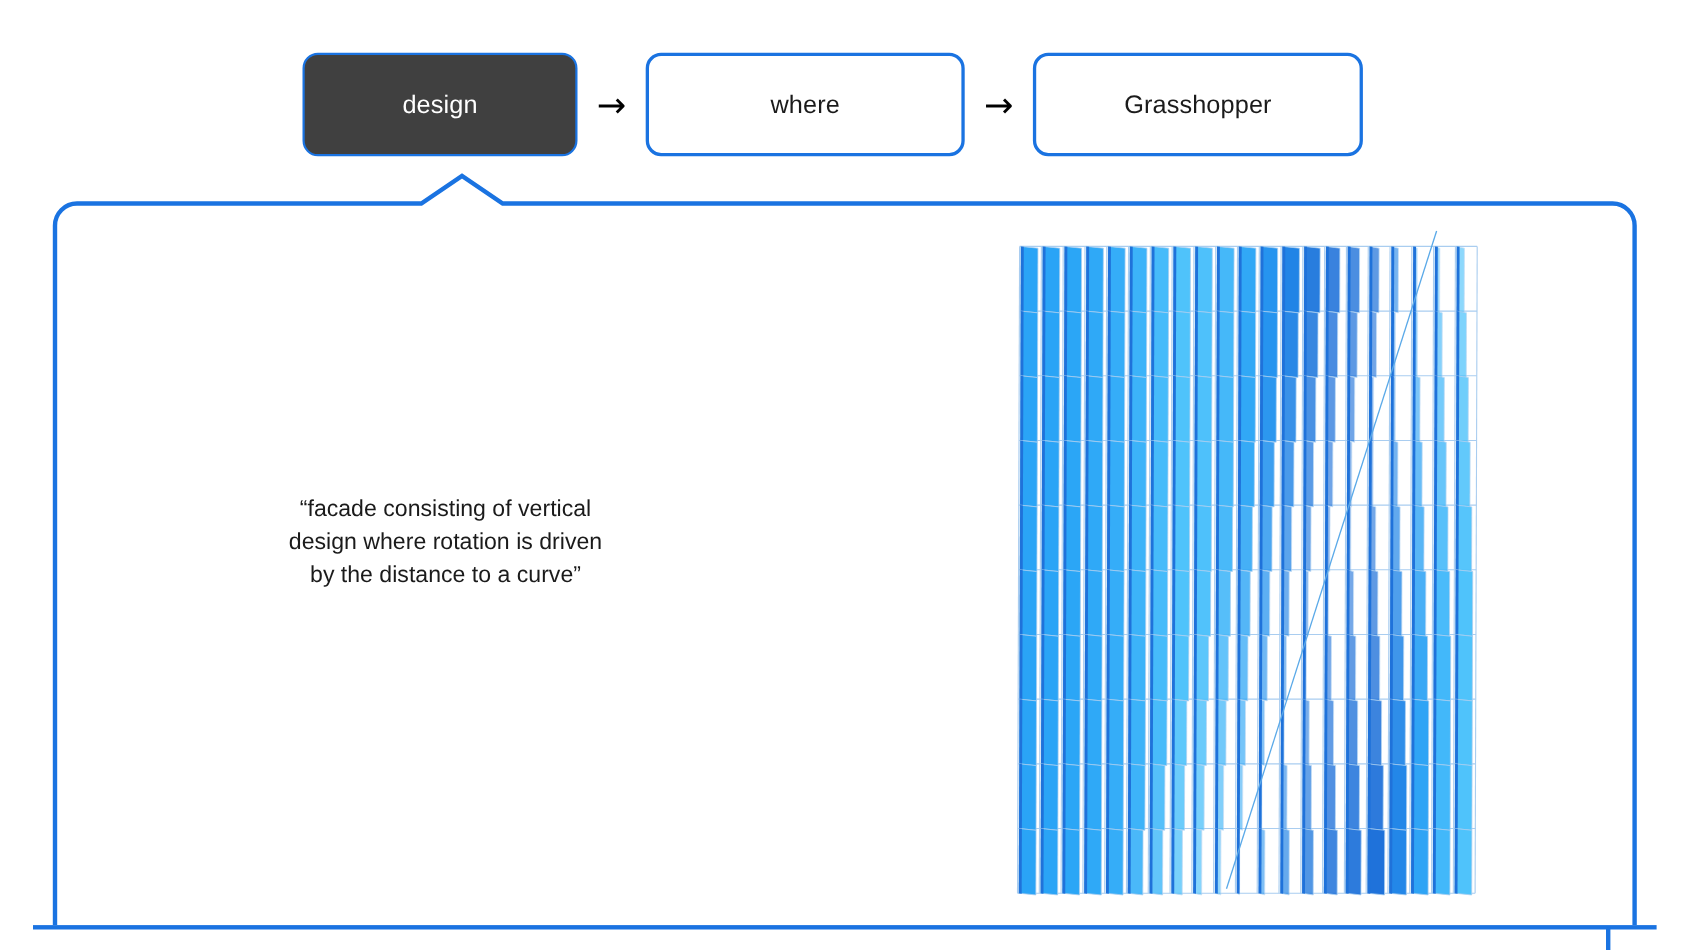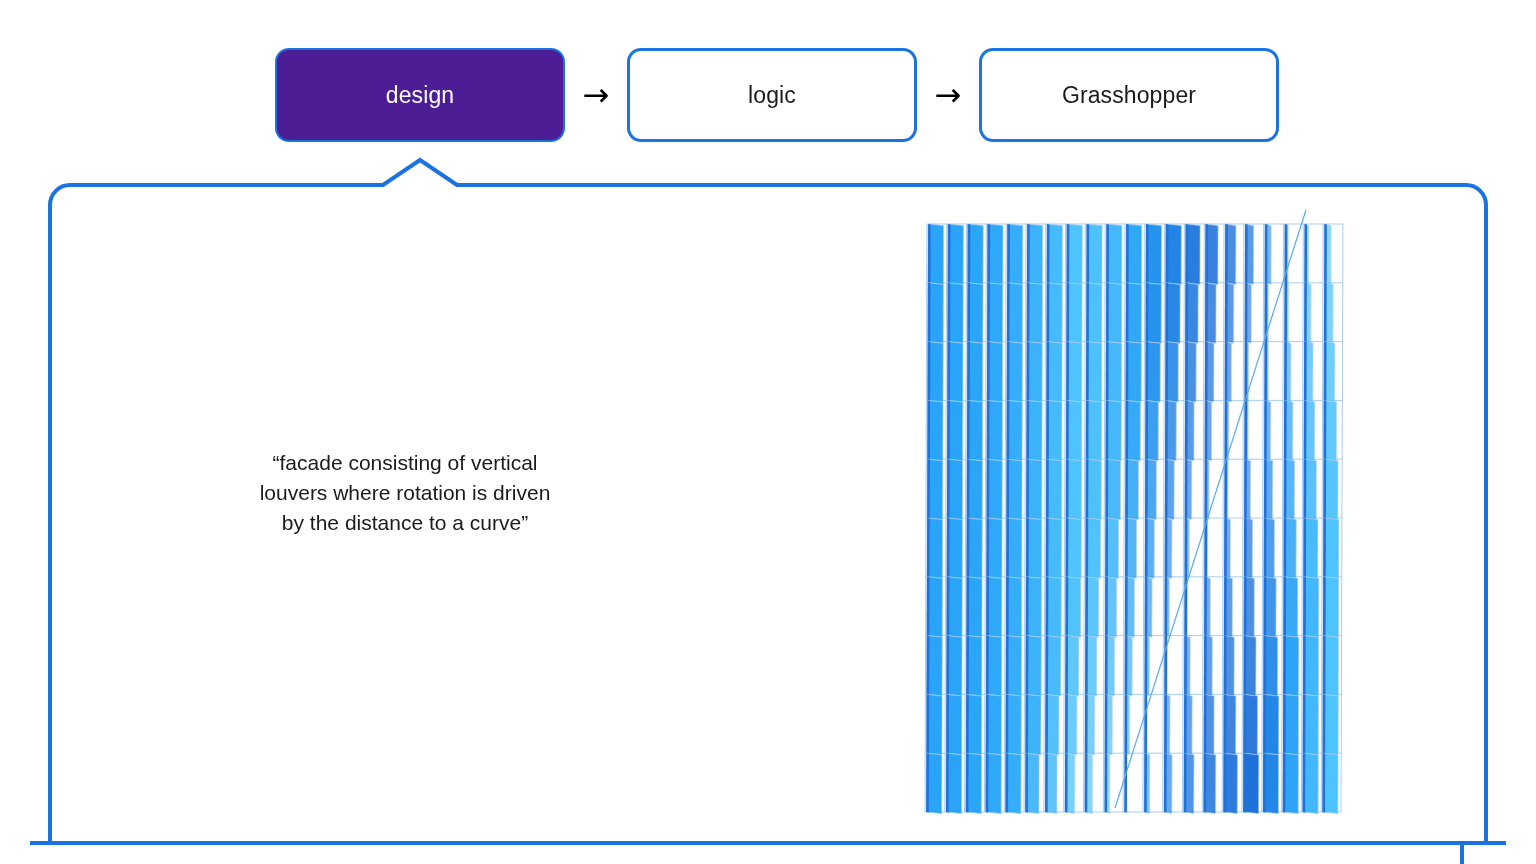--- a/index.html
+++ b/index.html
@@ -31,22 +31,22 @@
     box-sizing: border-box;
     border-radius: 14px;
     display: flex;
     align-items: center;
     justify-content: center;
     font-size: 23px;
     letter-spacing: 0.1px;
     line-height: 1;
   }
   .flow-box.filled {
-    width: 290px;
-    background: #4c1d95;
+    width: 250px;
+    background: #404040;
     border: 2px solid #1a73e1;
     color: #ffffff;
   }
   .flow-box.outlined {
     background: #ffffff;
     border: 3px solid #1a73e1;
     color: #1b1b1b;
   }
   #flow-box-logic { width: 290px; }
   #flow-box-grasshopper { width: 300px; }
@@ -122,21 +122,21 @@
 
 <div id="flow-row">
 
   <div class="flow-box filled" id="flow-box-design">
     <span>design</span>
   </div>
 
   <div class="flow-arrow">→</div>
 
   <div class="flow-box outlined" id="flow-box-logic">
-    <span>logic</span>
+    <span>where</span>
   </div>
 
   <div class="flow-arrow">→</div>
 
   <div class="flow-box outlined" id="flow-box-grasshopper">
     <span>Grasshopper</span>
   </div>
 
 </div>
 
@@ -148,21 +148,21 @@
              A 20 20 0 0 1 40 13
              L 353 13
              L 390 -12
              L 427 13
              L 1436 13
              A 20 20 0 0 1 1456 33
              L 1456 669" fill="none" stroke="#1a73e1" stroke-width="4" stroke-linejoin="miter" stroke-linecap="butt" vector-effect="non-scaling-stroke"></path>
   </svg>
 
   <div id="quote-text">“facade consisting of vertical
-louvers where rotation is driven
+design where rotation is driven
 by the distance to a curve”</div>
 
   <div id="facade-figure">
     <svg id="facade-svg" viewBox="0 0 450 605">
       <g id="facade-frame">
           <line x1="31.9" y1="14" x2="447.9" y2="14" stroke="#a9cdf0" stroke-width="1"></line>
           <line x1="31.71" y1="72.8" x2="447.71" y2="72.8" stroke="#a9cdf0" stroke-width="1"></line>
           <line x1="31.52" y1="131.6" x2="447.52" y2="131.6" stroke="#a9cdf0" stroke-width="1"></line>
           <line x1="31.33" y1="190.39999999999998" x2="447.33" y2="190.39999999999998" stroke="#a9cdf0" stroke-width="1"></line>
           <line x1="31.14" y1="249.2" x2="447.14" y2="249.2" stroke="#a9cdf0" stroke-width="1"></line>

